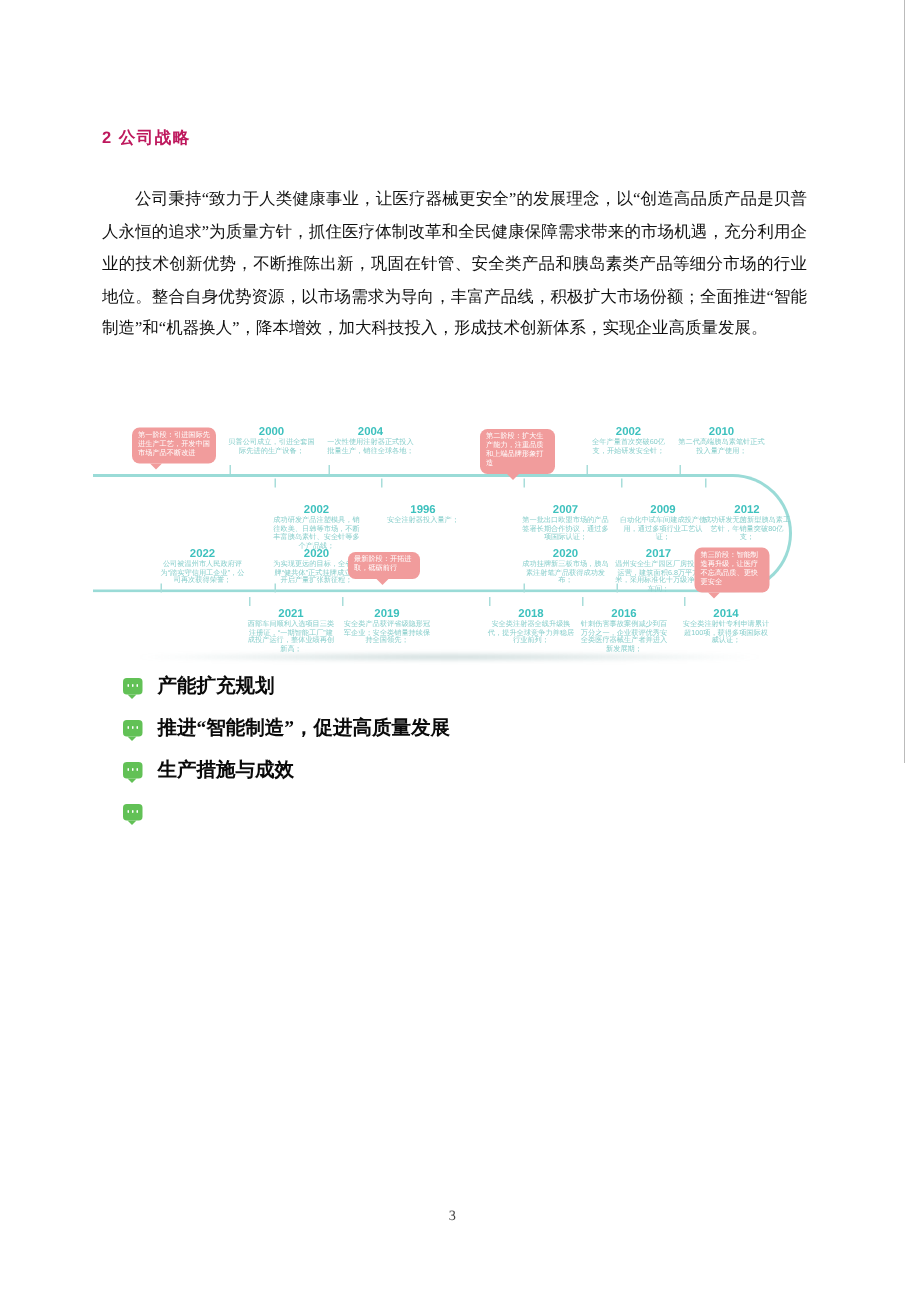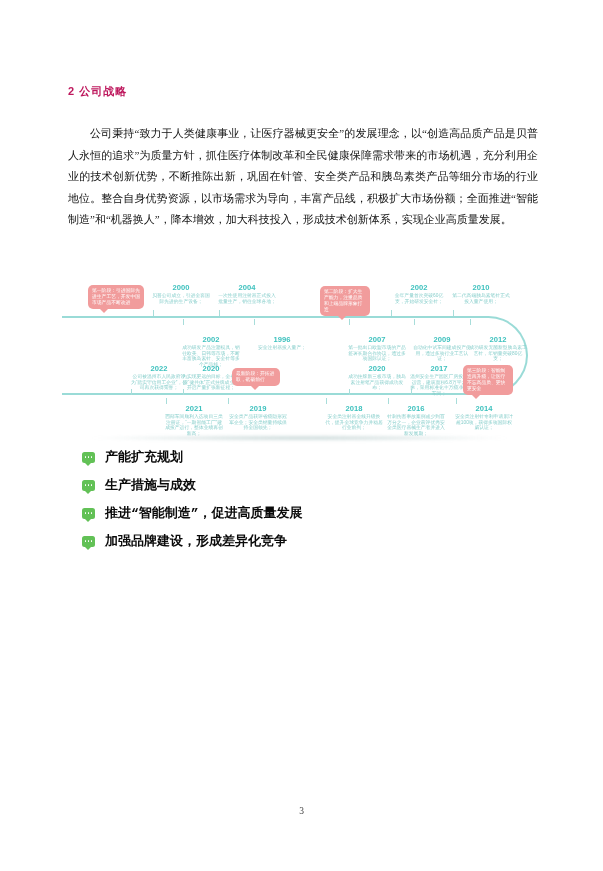--- a/index.html
+++ b/index.html
@@ -59,21 +59,21 @@
   }
   .tl-shadow{
     position:absolute;left:30px;top:155px;width:415px;height:6px;
     background:radial-gradient(ellipse at center, rgba(110,150,150,0.40), rgba(110,150,150,0) 72%);
     filter:blur(1.5px);
   }
   
   .bullets{
     position:absolute;left:82px;top:443px;
     list-style:none;margin:0;padding:0;
-    font-family:Liberation Mono, monospace;
+    font-family:Liberation Serif, serif;
   }
   .bullets li{display:flex;align-items:center;height:28px;}
   .bubble{
     position:relative;width:13px;height:11px;margin-right:10px;flex:0 0 13px;
     background:#62c156;border-radius:2.5px;
   }
   .bubble::before{
     content:"";position:absolute;left:2.5px;top:4.5px;
     width:1.6px;height:1.6px;border-radius:50%;background:#fff;
     box-shadow:3px 0 0 #fff,6px 0 0 #fff;
@@ -150,21 +150,21 @@
       <div class="yr">2009</div>
       <div class="ds">自动化中试车间建成投产使用，通过多项行业工艺认证；</div>
       <i class="tick"></i>
     </div>
     <div class="ev l1b" style="left:407px">
       <div class="yr">2012</div>
       <div class="ds">成功研发无菌新型胰岛素工艺针，年销量突破80亿支；</div>
       <i class="tick"></i>
     </div>
 
-    <div class="ev l2a" style="left:68px">
+    <div class="ev l2a" style="left:44px">
       <div class="yr">2022</div>
       <div class="ds">公司被温州市人民政府评为“踏实守信用工企业”，公司再次获得荣誉；</div>
       <i class="tick"></i>
     </div>
     <div class="ev l2a" style="left:120px">
       <div class="yr">2020</div>
       <div class="ds">为实现更远的目标，全省品牌“健共体”正式挂牌成立，开启产量扩张新征程；</div>
       <i class="tick"></i>
     </div>
     <div class="callout" style="left:170px;top:88px;width:48px">
@@ -215,27 +215,26 @@
     <div class="tl-shadow"></div>
   </div>
 
   <ul class="bullets">
     <li>
       <span class="bubble"></span>
       <span class="bullet-label">产能扩充规划</span>
     </li>
     <li>
       <span class="bubble"></span>
+      <span class="bullet-label">推进“智能制造”，促进高质量发展</span>
+    </li>
+    <li>
+      <span class="bubble"></span>
       <span class="bullet-label">生产措施与成效</span>
     </li>
     <li>
       <span class="bubble"></span>
-      <span class="bullet-label">推进“智能制造”，促进高质量发展</span>
-    </li>
-    <li>
-      <span class="bubble"></span>
-      <span class="bullet-label">加强品牌建设，形成差异化竞争</span>
     </li>
   </ul>
 
   <div class="pageno">3</div>
 
 </div>
 
 </body></html>

